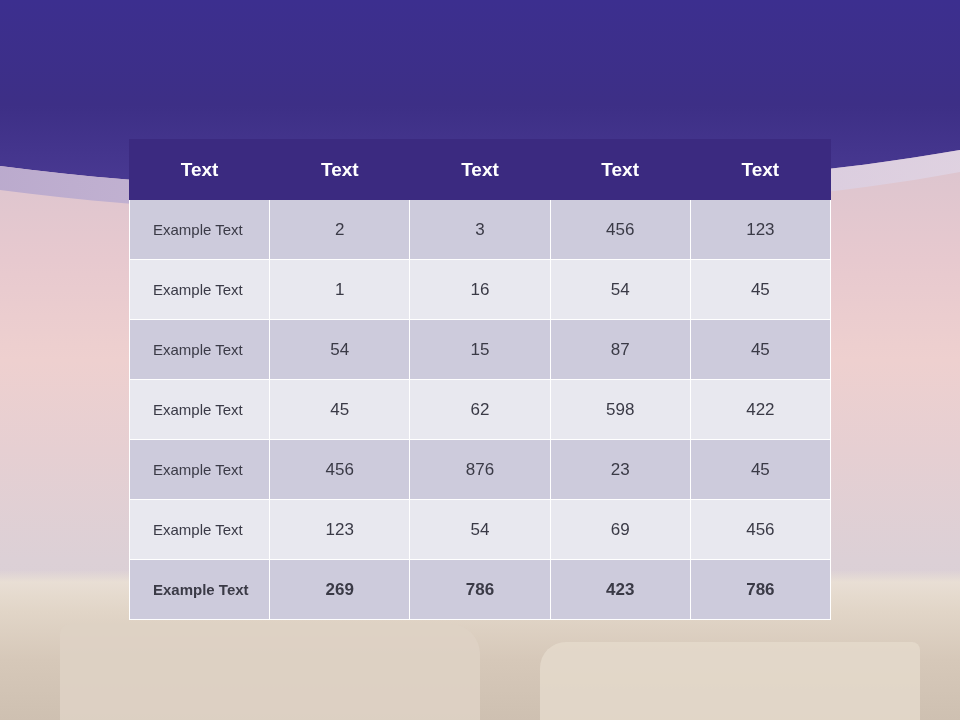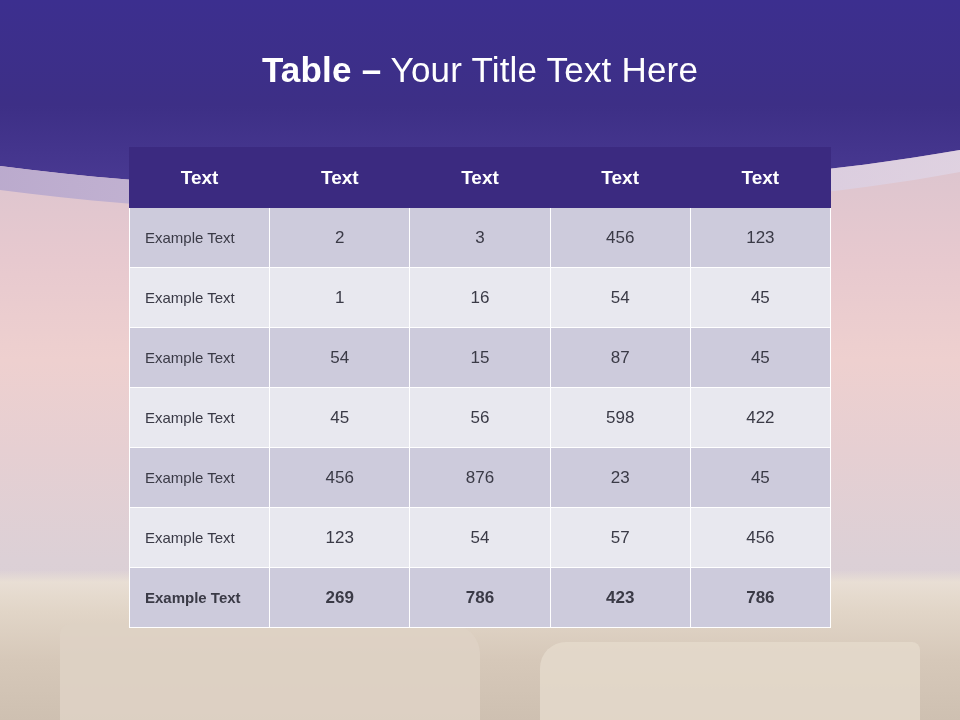--- a/index.html
+++ b/index.html
@@ -107,21 +107,21 @@
     font-weight: bold;
   }
   .slide-title .light {
     font-weight: normal;
   }
 
   
   .table-wrap {
     position: absolute;
     left: 129px;
-    top: 147px;
+    top: 139px;
     width: 702px;
   }
   table.data {
     border-collapse: collapse;
     width: 702px;
     table-layout: fixed;
   }
   table.data th, table.data td {
     border: 1px solid #ffffff;
     text-align: center;
@@ -147,21 +147,21 @@
   }
   table.data tbody tr.even td {
     background: #e8e8ef;
   }
   table.data tbody tr.total td {
     background: #cdcbdc;
     font-weight: bold;
   }
   table.data td.label {
     text-align: left;
-    padding-left: 15px;
+    padding-left: 23px;
     font-size: 15px;
     color: #3a3a46;
   }
   table.data tbody tr.total td.label {
     font-weight: bold;
   }
 </style>
 </head>
 <body>
 
@@ -183,23 +183,20 @@
           <stop offset="0%" stop-color="#b9a9cd" stop-opacity="0.95"></stop>
           <stop offset="60%" stop-color="#cfc3dd" stop-opacity="0.85"></stop>
           <stop offset="100%" stop-color="#e0d7e8" stop-opacity="0.7"></stop>
         </linearGradient>
       </defs>
       <path d="M0,0 L960,0 L960,150 C700,196 300,206 0,166 Z" fill="url(#pgrad)"></path>
       <path d="M0,166 C300,206 700,196 960,150 L960,172 C700,220 300,230 0,190 Z" fill="url(#pgrad2)"></path>
     </svg>
   </div>
 
-  <div class="slide-title">
-    <span class="bold">Table –</span><span class="light"> Your Title Text Here</span>
-  </div>
 
   <div class="table-wrap">
     <table class="data">
       <thead>
         <tr>
           <th class="first">Text</th>
           <th>Text</th>
           <th>Text</th>
           <th>Text</th>
           <th>Text</th>
@@ -223,36 +220,36 @@
         <tr class="odd">
           <td class="label">Example Text</td>
           <td>54</td>
           <td>15</td>
           <td>87</td>
           <td>45</td>
         </tr>
         <tr class="even">
           <td class="label">Example Text</td>
           <td>45</td>
-          <td>56</td>
+          <td>62</td>
           <td>598</td>
           <td>422</td>
         </tr>
         <tr class="odd">
           <td class="label">Example Text</td>
           <td>456</td>
           <td>876</td>
           <td>23</td>
           <td>45</td>
         </tr>
         <tr class="even">
           <td class="label">Example Text</td>
           <td>123</td>
           <td>54</td>
-          <td>57</td>
+          <td>69</td>
           <td>456</td>
         </tr>
         <tr class="total">
           <td class="label">Example Text</td>
           <td>269</td>
           <td>786</td>
           <td>423</td>
           <td>786</td>
         </tr>
       </tbody>

